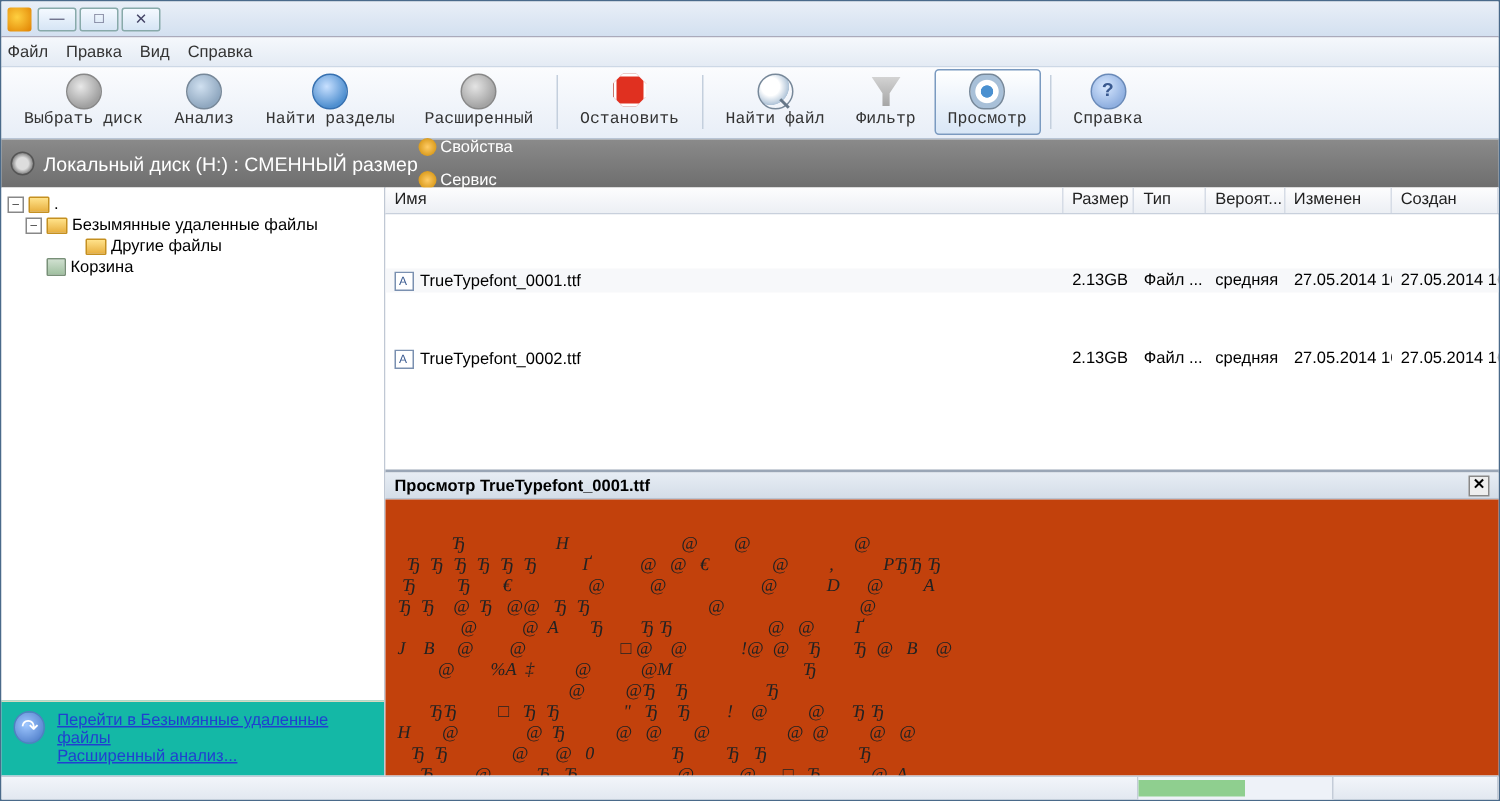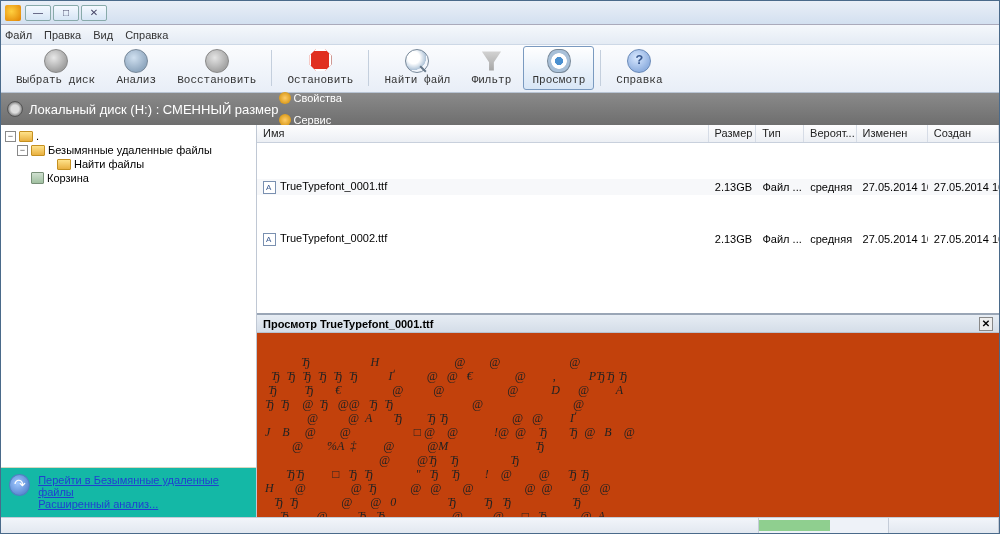--- a/index.html
+++ b/index.html
@@ -108,22 +108,26 @@
   <div class="toolbar">
     <div class="tbtn">
         <div class="ticon ic-disk"></div>
         <div class="tlabel">Выбрать диск</div>
       </div>
     <div class="tbtn">
         <div class="ticon ic-anal"></div>
         <div class="tlabel">Анализ</div>
       </div>
     <div class="tbtn">
+        <div class="ticon ic-part"></div>
+        <div class="tlabel">Найти разделы</div>
+      </div>
+    <div class="tbtn">
         <div class="ticon ic-rec"></div>
-        <div class="tlabel">Восстановить</div>
+        <div class="tlabel">Расширенный</div>
       </div>
     <div class="sep"></div>
     <div class="tbtn">
         <div class="ticon">
           <div class="ic-stop"></div>
         </div>
         <div class="tlabel">Остановить</div>
       </div>
     <div class="sep"></div>
     <div class="tbtn">
@@ -171,21 +175,21 @@
           <span>.</span>
         </div>
         <div class="treenode" style="padding-left:14px">
           <span class="exp">−</span>
           <span class="folder"></span>
           <span>Безымянные удаленные файлы</span>
         </div>
         <div class="treenode" style="padding-left:40px">
           <span class="noexp"></span>
           <span class="folder"></span>
-          <span>Найти файлы</span>
+          <span>Другие файлы</span>
         </div>
         <div class="treenode" style="padding-left:14px">
           <span class="noexp"></span>
           <span class="recycle"></span>
           <span>Корзина</span>
         </div>
       </div>
       <div class="bottompanel">
         <div class="bicon"></div>
         <div>

